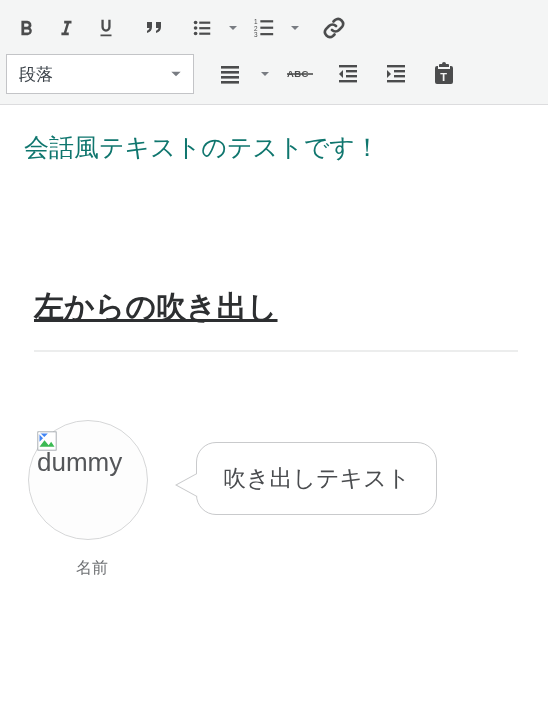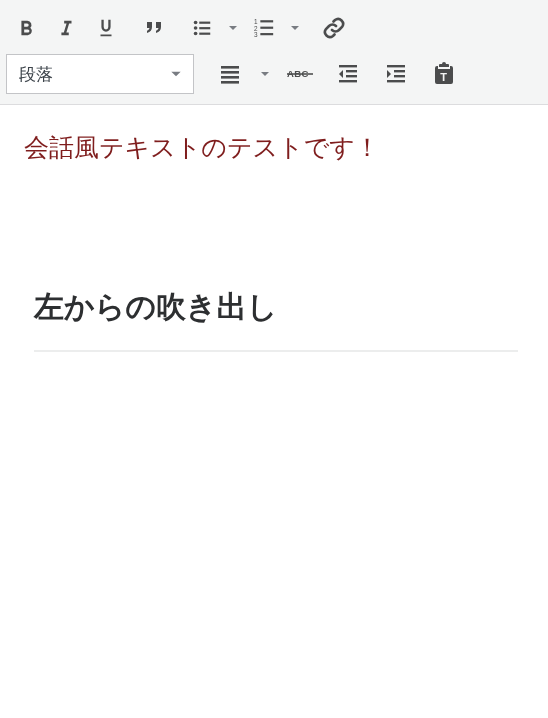--- a/index.html
+++ b/index.html
@@ -71,33 +71,34 @@
       width: 48px;
     }
     .icon-svg { display:block; }
 
     
     .editor {
       padding: 24px 20px 30px 24px;
     }
     .intro {
       font-size: 25px;
-      color: #7f1d1d;
+      color: #0f766e;
       letter-spacing: 0;
       margin-bottom: 120px;
       line-height: 1.5;
     }
     h2.section {
       font-size: 30px;
       font-weight: 700;
       color: #2d2f31;
       margin-left: 10px;
       padding-bottom: 22px;
       border-bottom: 2px solid #eceded;
       margin-right: 10px;
+      text-decoration: underline;
     }
 
     
     .bubble-wrap {
       margin-top: 68px;
       display: flex;
       align-items: flex-start;
       padding-left: 4px;
     }
     .avatar-col {
@@ -302,14 +303,34 @@
     </span>
   </div>
 </div>
 
 <div class="editor">
 
   <p class="intro">会話風テキストのテストです！</p>
 
   <h2 class="section">左からの吹き出し</h2>
 
+  <div class="bubble-wrap">
+    <div class="avatar-col">
+      <div class="avatar-circle">
+        <span class="broken-img">
+          <svg class="broken-icon" viewBox="0 0 24 24">
+            <rect x="1" y="1" width="22" height="22" fill="#fff" stroke="#9aa0a6"></rect>
+            <polygon points="3,19 9,11 14,17 17,13 21,19" fill="#3cba54"></polygon>
+            <polygon points="3,3 13,3 3,13" fill="#4285f4"></polygon>
+            <path d="M2 2 L11 11" stroke="#fff" stroke-width="2"></path>
+          </svg>
+          <span class="broken-alt">dummy</span>
+        </span>
+      </div>
+      <span class="avatar-name">名前</span>
+    </div>
+
+    <div class="bubble">
+      <span>吹き出しテキスト</span>
+    </div>
+  </div>
 
 </div>
 
 </body></html>

